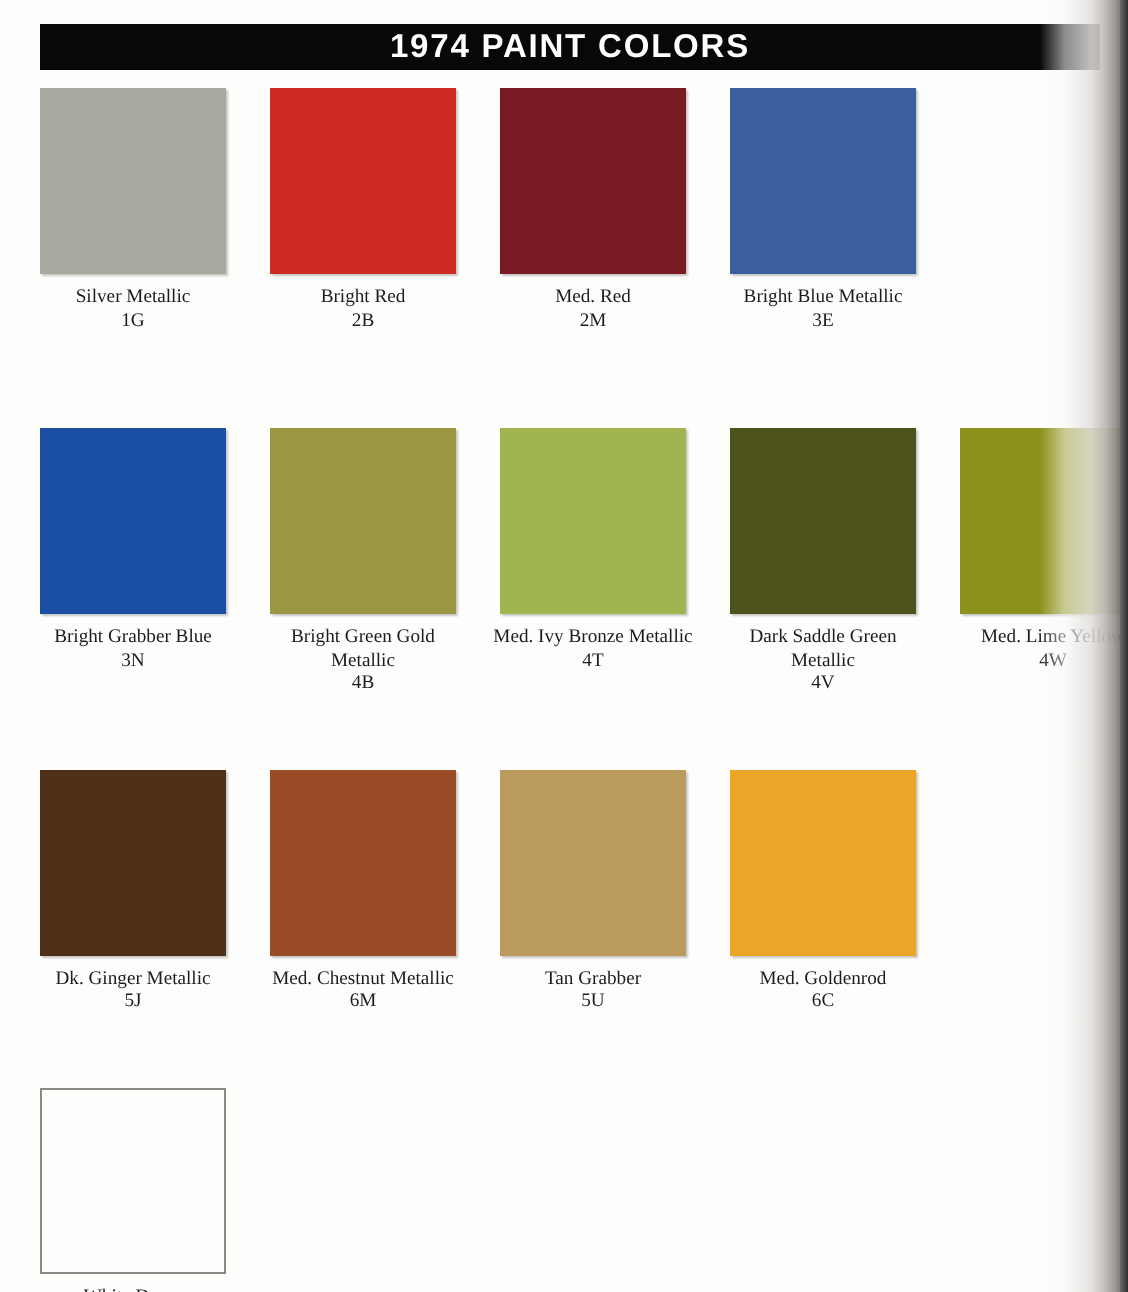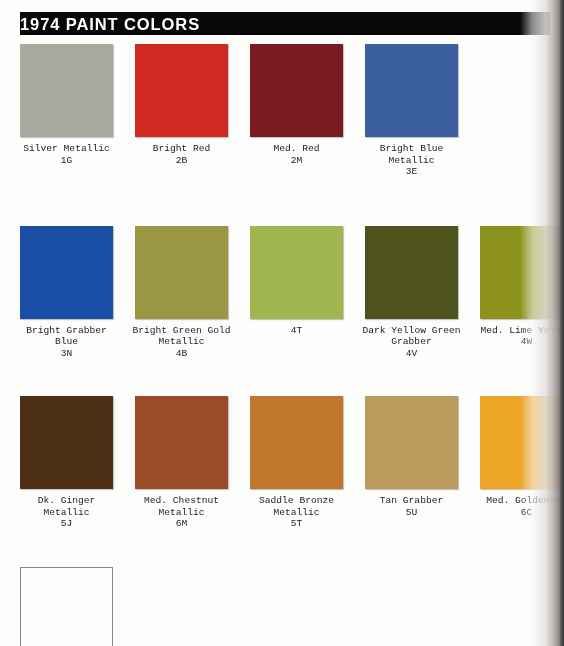--- a/index.html
+++ b/index.html
@@ -61,21 +61,21 @@
     height: 23px;
     background: #080808;
     z-index: 20;
   }
   #title-text {
     position: absolute;
     left: 0;
     right: 0;
     top: 50%;
     transform: translateY(-50%);
-    text-align: left;
+    text-align: center;
     color: #ffffff;
     font-family: "Liberation Sans", sans-serif;
     font-weight: bold;
     font-size: 16.5px;
     letter-spacing: 0.9px;
     font-stretch: condensed;
   }
 
   
   #grid {
@@ -107,21 +107,21 @@
   }
   .chip.white-chip {
     border: 1px solid #8d8a85;
     box-shadow: none;
   }
 
   .chip-caption {
     margin-top: 6px;
     text-align: center;
     color: #1c1c1c;
-    font-family: Liberation Mono, monospace;
+    font-family: Liberation Serif, serif;
     font-size: 9.6px;
     line-height: 11.5px;
     width: 104px;
   }
   .chip-name { display: block; }
   .chip-code { display: block; }
 
   .row-gap-1 { height: 48px; }
   .row-gap-2 { height: 37px; }
   .row-gap-3 { height: 37px; }
@@ -181,27 +181,28 @@
       <div class="swatch-cell">
         <div class="chip" style="background:#9a9641;"></div>
         <div class="chip-caption">
           <span class="chip-name">Bright Green Gold Metallic</span>
           <span class="chip-code">4B</span>
         </div>
       </div>
       <div class="swatch-cell">
         <div class="chip" style="background:#a0b44f;"></div>
         <div class="chip-caption">
+          <span class="chip-name">Med. Ivy Bronze Metallic</span>
           <span class="chip-code">4T</span>
         </div>
       </div>
       <div class="swatch-cell">
         <div class="chip" style="background:#4e521c;"></div>
         <div class="chip-caption">
-          <span class="chip-name">Dark Yellow Green Grabber</span>
+          <span class="chip-name">Dark Saddle Green Metallic</span>
           <span class="chip-code">4V</span>
         </div>
       </div>
       <div class="swatch-cell">
         <div class="chip" style="background:#8c921c;"></div>
         <div class="chip-caption">
           <span class="chip-name">Med. Lime Yellow</span>
           <span class="chip-code">4W</span>
         </div>
       </div>
@@ -215,27 +216,20 @@
         <div class="chip-caption">
           <span class="chip-name">Dk. Ginger Metallic</span>
           <span class="chip-code">5J</span>
         </div>
       </div>
       <div class="swatch-cell">
         <div class="chip" style="background:#9a4c26;"></div>
         <div class="chip-caption">
           <span class="chip-name">Med. Chestnut Metallic</span>
           <span class="chip-code">6M</span>
-        </div>
-      </div>
-      <div class="swatch-cell">
-        <div class="chip" style="background:#c0762b;"></div>
-        <div class="chip-caption">
-          <span class="chip-name">Saddle Bronze Metallic</span>
-          <span class="chip-code">5T</span>
         </div>
       </div>
       <div class="swatch-cell">
         <div class="chip" style="background:#bb9a5e;"></div>
         <div class="chip-caption">
           <span class="chip-name">Tan Grabber</span>
           <span class="chip-code">5U</span>
         </div>
       </div>
       <div class="swatch-cell">

